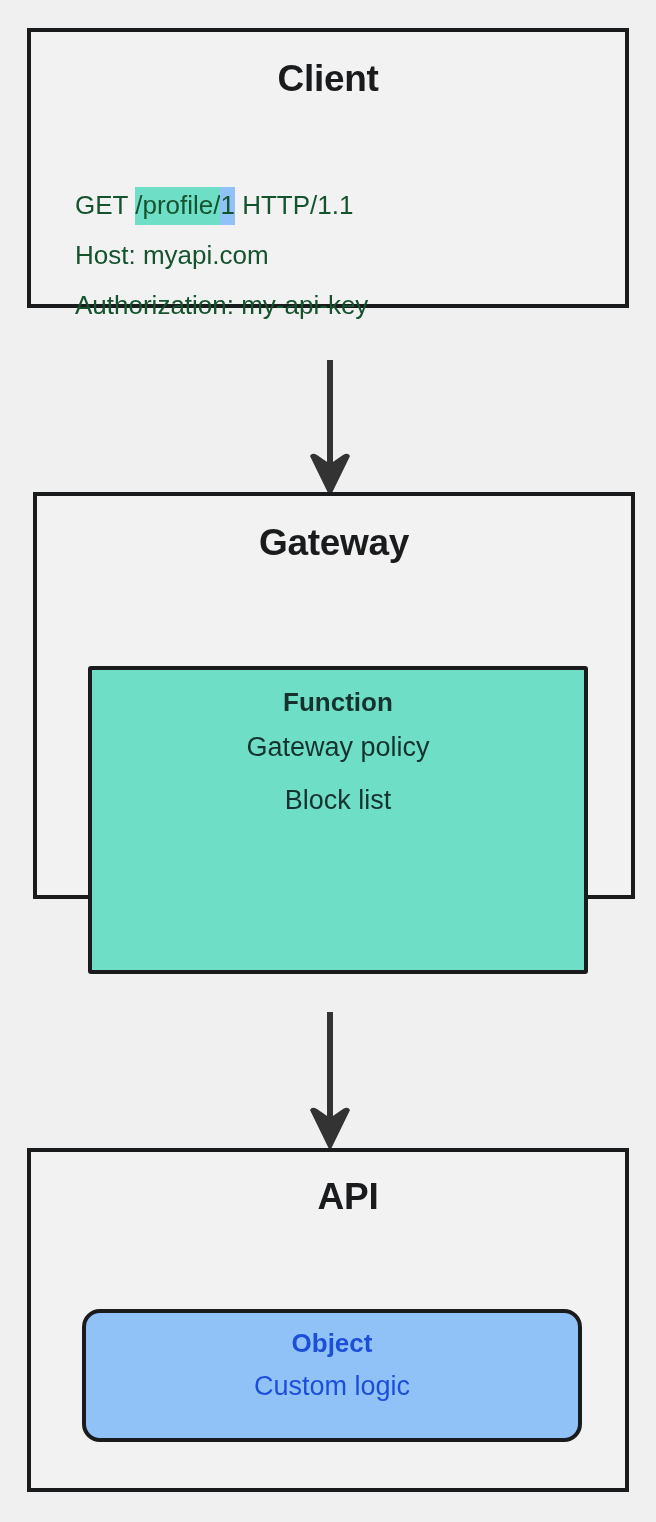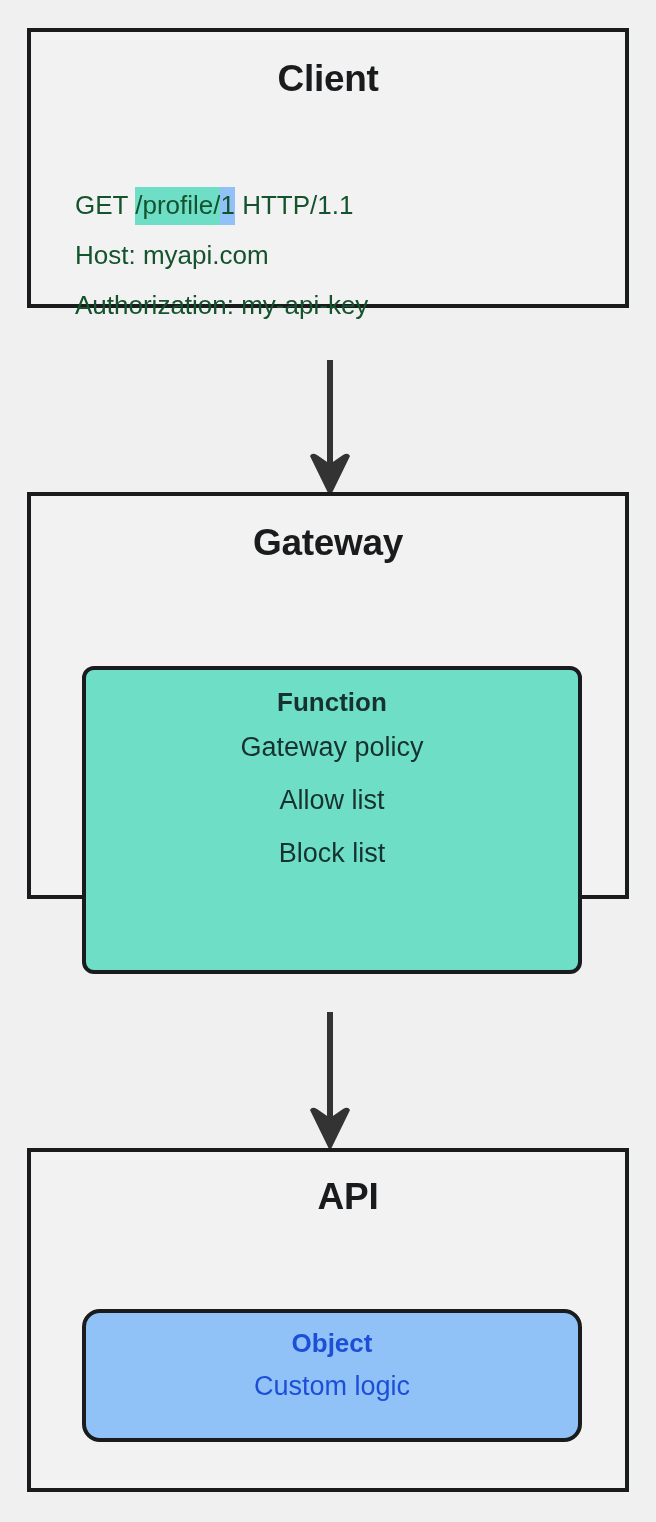--- a/index.html
+++ b/index.html
@@ -24,21 +24,21 @@
   
   .node-box {
     position: absolute;
     box-sizing: border-box;
     background: #f2f2f2;
     border: 4px solid #191b1d;
     border-radius: 0px;
   }
 
   #client-box  { left: 27px;  top: 28px;   width: 602px; height: 280px; }
-  #gateway-box { left: 27px;  top: 492px;  width: 602px; height: 407px; }
+  #gateway-box { left: 33px;  top: 492px;  width: 602px; height: 407px; }
   #api-box     { left: 27px;  top: 1148px; width: 602px; height: 344px; }
 
   .node-title {
     text-align: center;
     font-weight: bold;
     font-size: 37px;
     line-height: 1.05;
     color: #191b1d;
     letter-spacing: -0.3px;
   }
@@ -73,21 +73,21 @@
     border: 4px solid #191b1d;
     text-align: center;
     color: #16322e;
   }
   #function-node {
     left: 51px;
     top: 170px;
     width: 500px;
     height: 308px;
     background: #6fdec7;
-    border-radius: 12px;
+    border-radius: 3px;
     padding-top: 16px;
   }
   #object-node {
     left: 51px;
     top: 157px;
     width: 500px;
     height: 133px;
     background: #90c2f8;
     border-radius: 18px;
     padding-top: 14px;
@@ -137,21 +137,20 @@
       <path d="M 8 96 Q 10 92 15 95 L 28 104 L 41 95 Q 46 92 48 96 L 29 135 Q 28 136 27 135 Z" fill="#333333"></path>
     </svg>
   </div>
 
   <div class="node-box" id="gateway-box">
     <div class="node-title">Gateway</div>
 
     <div class="sub-node" id="function-node">
       <div class="sub-title">Function</div>
       <div class="sub-line">Gateway policy</div>
-      <div class="sub-line">Allow list</div>
       <div class="sub-line">Block list</div>
     </div>
   </div>
 
   <div class="arrow" id="arrow-gateway-api">
     <svg width="56" height="138" viewBox="0 0 56 138" xmlns="http://www.w3.org/2000/svg">
       <line x1="28" y1="0" x2="28" y2="112" stroke="#333333" stroke-width="6"></line>
       <path d="M 8 98 Q 10 94 15 97 L 28 106 L 41 97 Q 46 94 48 98 L 29 137 Q 28 138 27 137 Z" fill="#333333"></path>
     </svg>
   </div>

